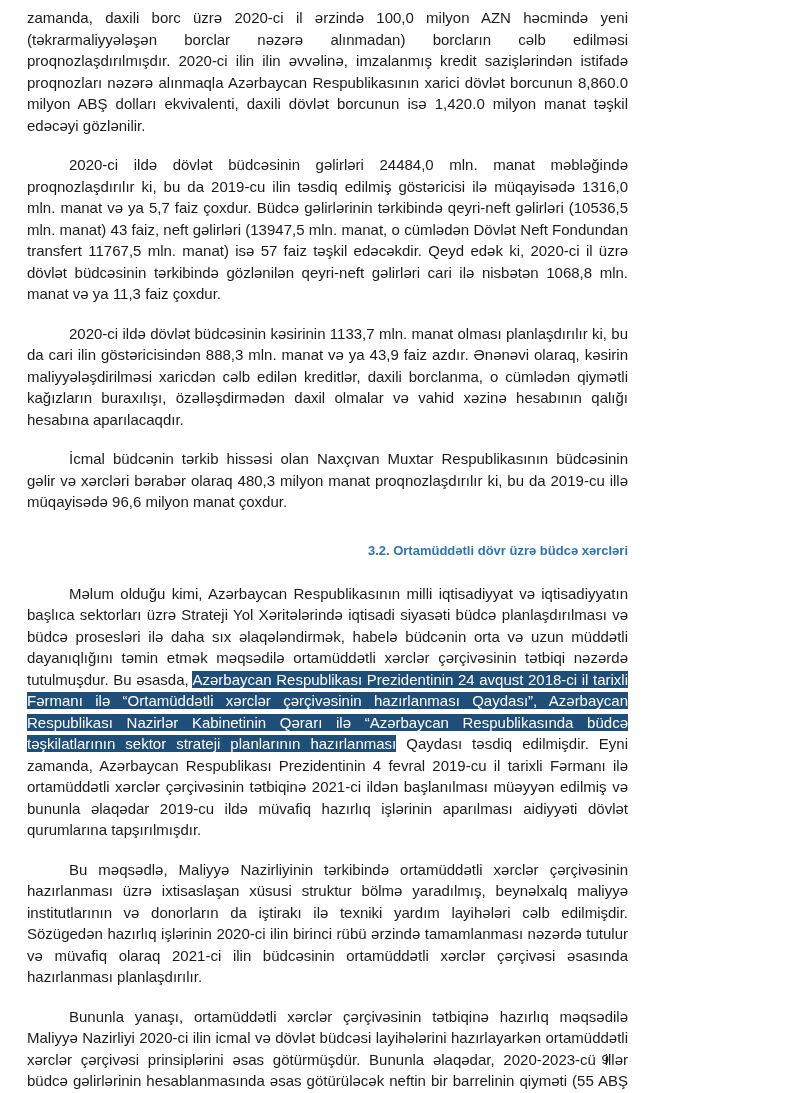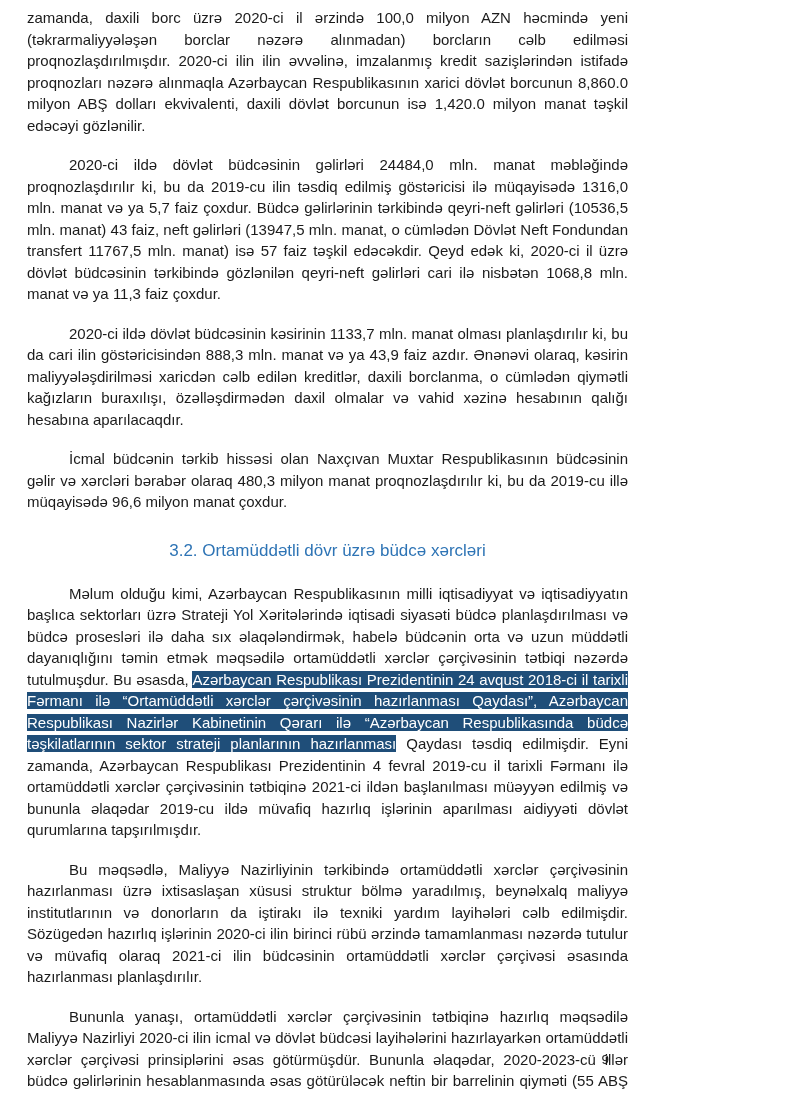--- a/index.html
+++ b/index.html
@@ -21,25 +21,25 @@
     line-height: 21.5px;
   }
   .para.indent { text-indent: 42px; }
   .bold { font-weight: 400; }
   .hl {
     background-color: var(--highlight_bg, #1F4E79);
     color: var(--highlight_text, #FFFFFF);
   }
   .section-heading {
     color: var(--heading_blue, #2E74B5);
-    font-size: 17px;
-    font-weight: 400;
+    font-size: 13px;
+    font-weight: 700;
     margin: 26px 0 20px 0;
     line-height: 24px;
-    text-align: center;
+    text-align: right;
   }
   .pagenum {
     position: absolute;
     right: 47px;
     bottom: 26px;
     font-size: 13.5px;
     color: #1b1b1b;
   }
 </style>
 </head>

